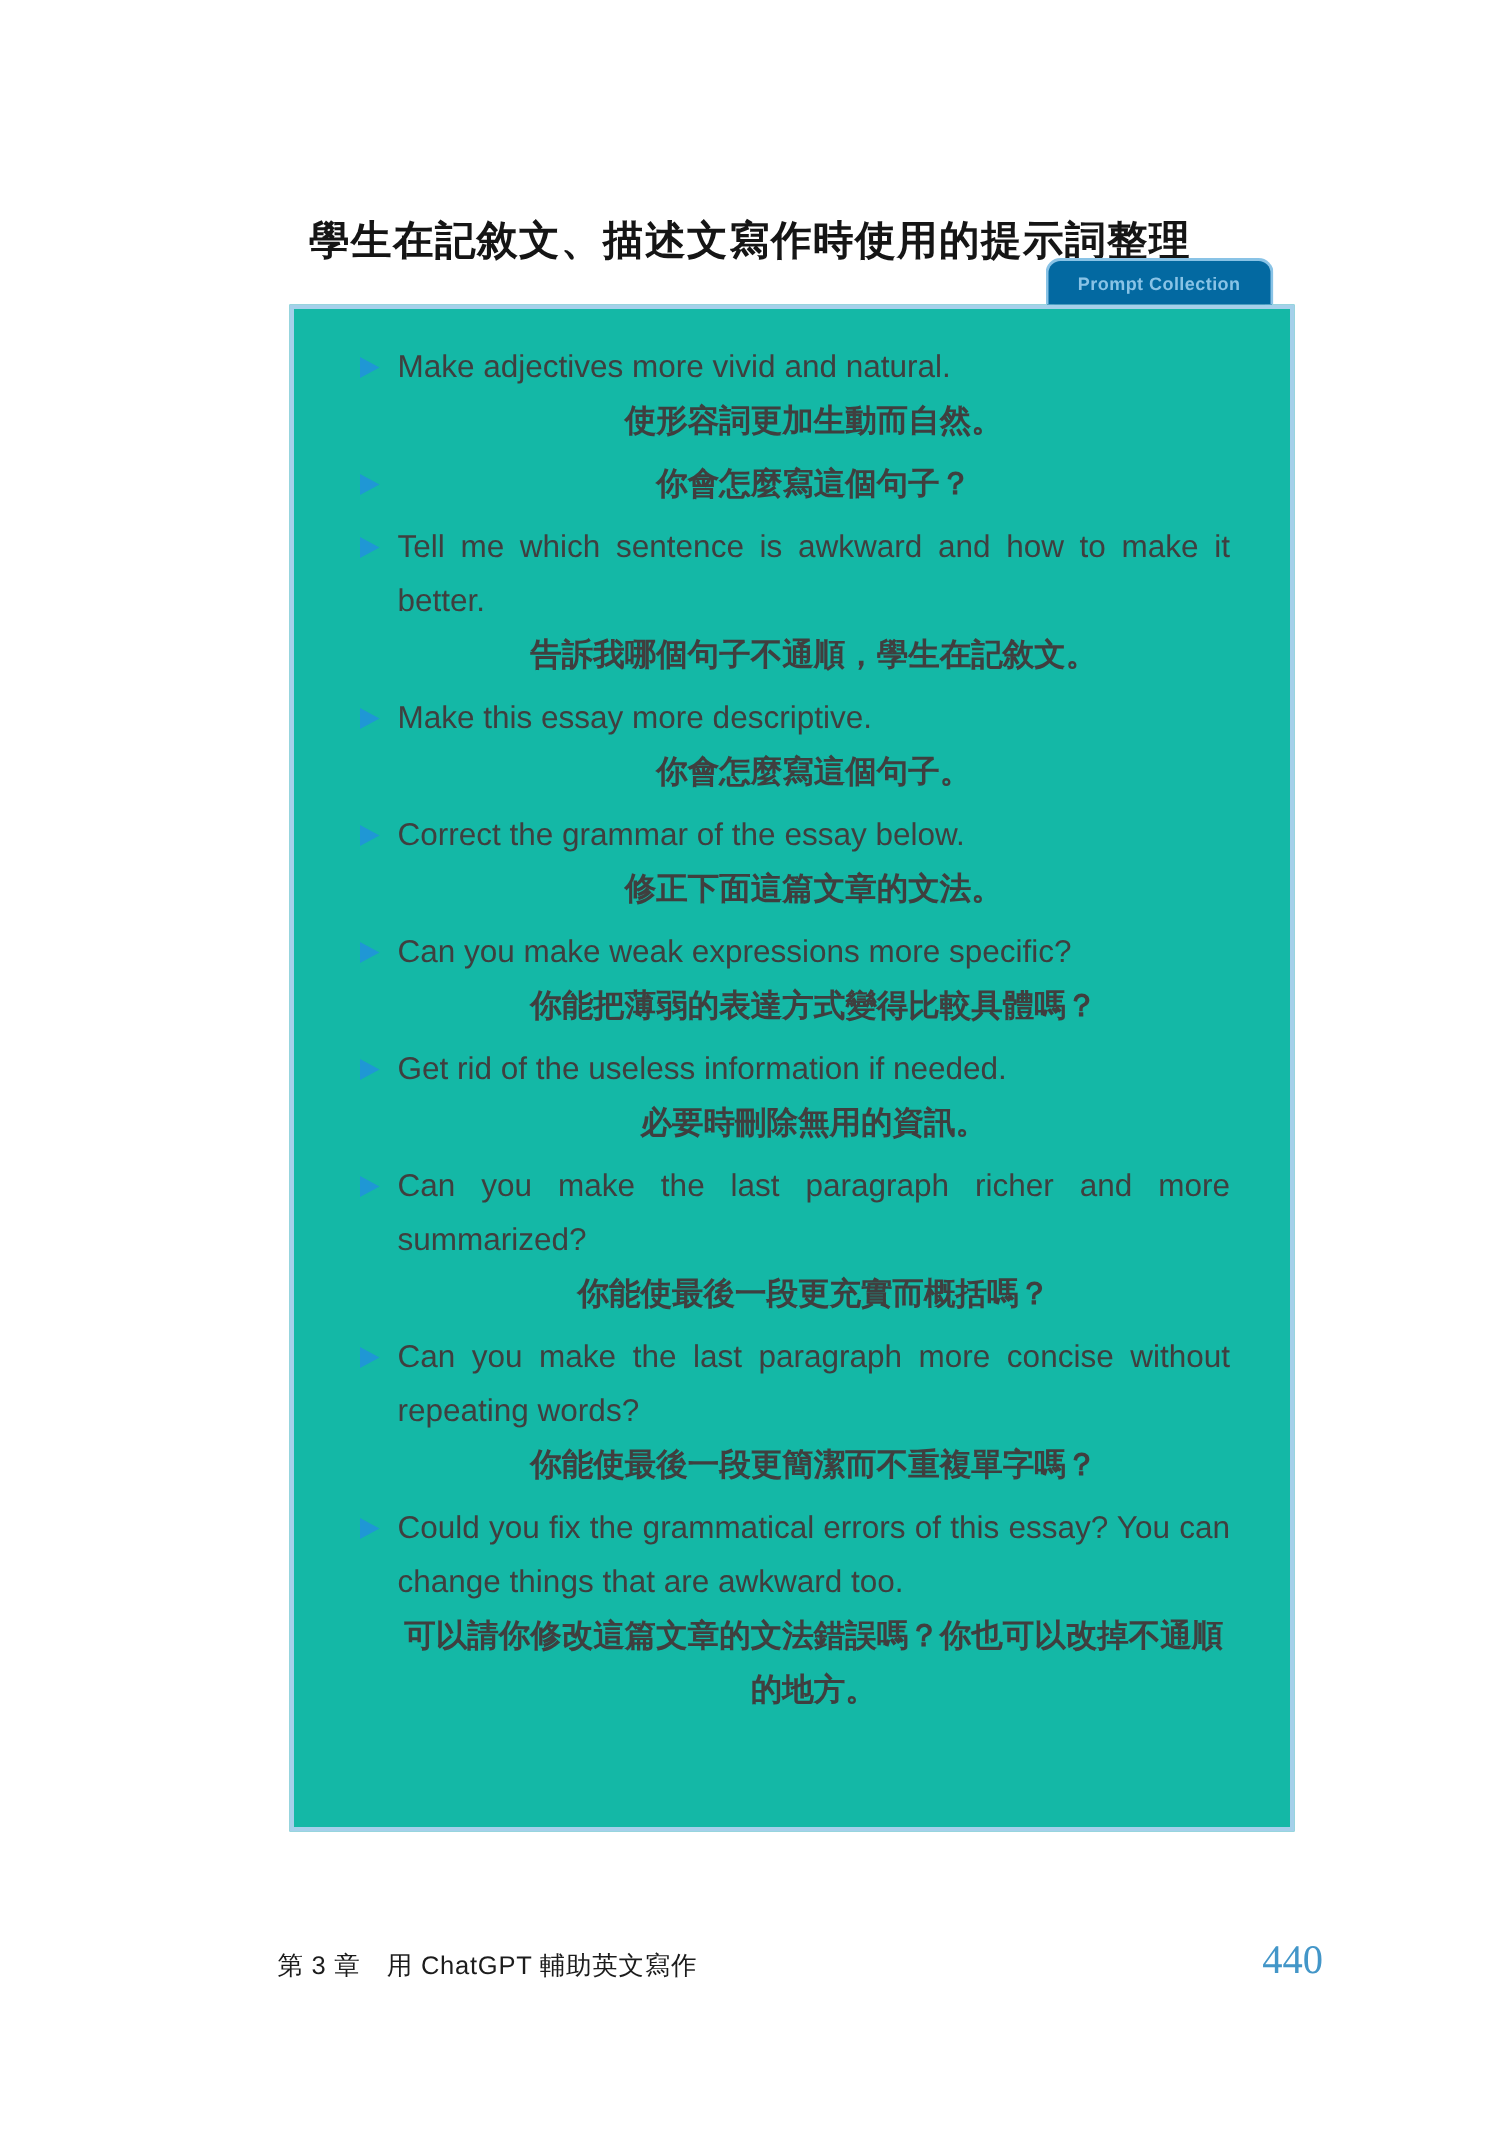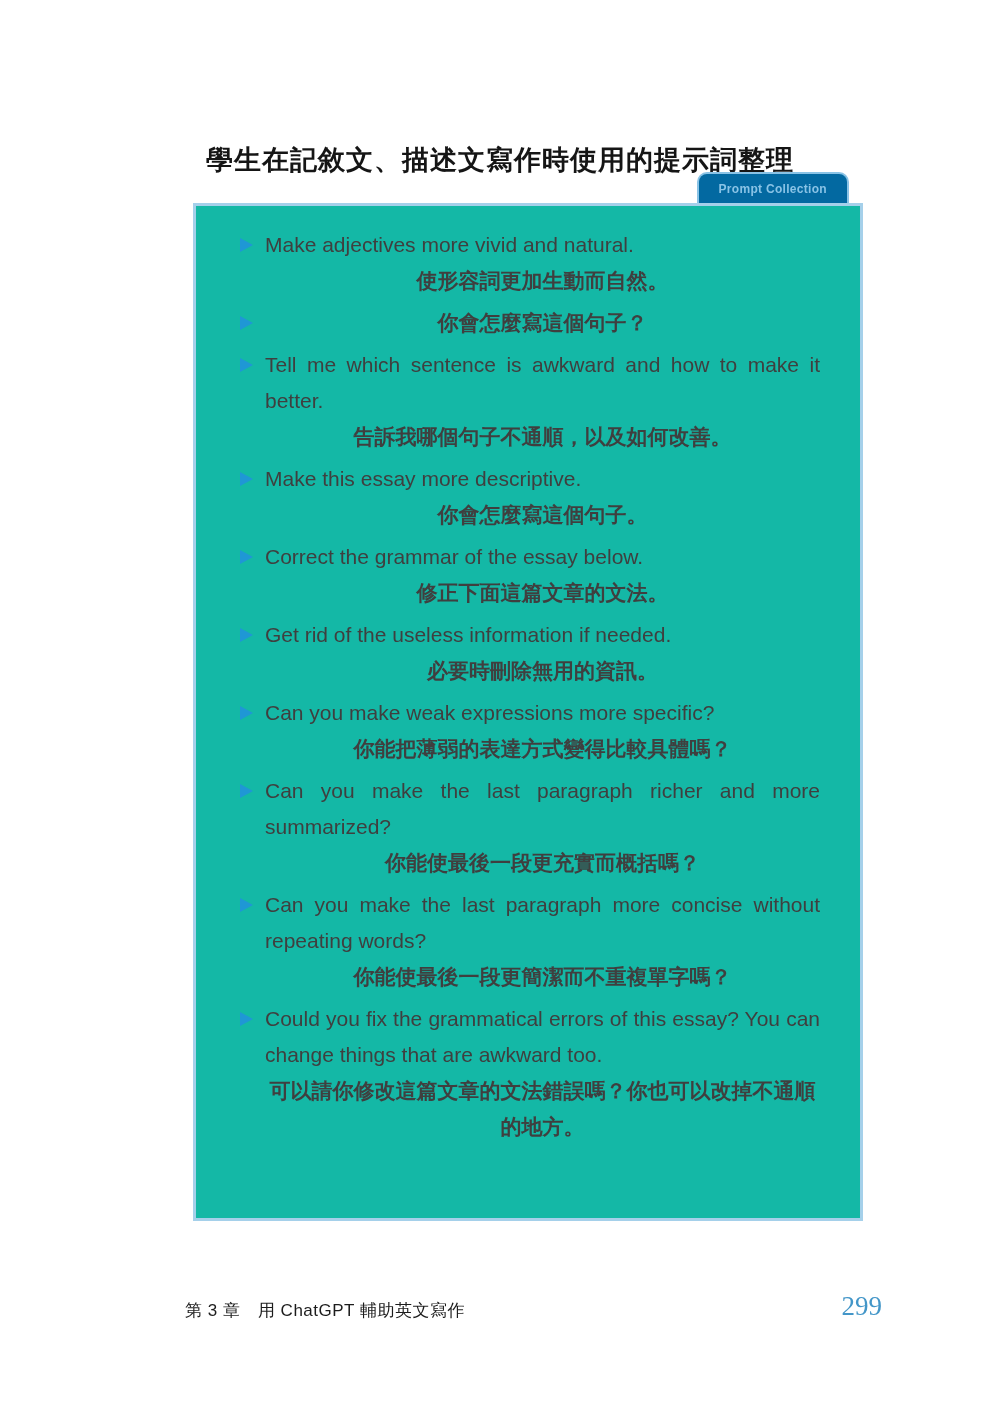--- a/index.html
+++ b/index.html
@@ -125,41 +125,41 @@
         <div class="en">Make adjectives more vivid and natural.</div>
         <div class="zh">使形容詞更加生動而自然。</div>
       </li>
       <li class="prompt-item">
         <span class="bullet"></span>
         <div class="zh">你會怎麼寫這個句子？</div>
       </li>
       <li class="prompt-item">
         <span class="bullet"></span>
         <div class="en">Tell me which sentence is awkward and how to make it better.</div>
-        <div class="zh">告訴我哪個句子不通順，以及如何改善。</div>
+        <div class="zh">告訴我哪個句子不通順，學生在記敘文。</div>
       </li>
       <li class="prompt-item">
         <span class="bullet"></span>
         <div class="en">Make this essay more descriptive.</div>
         <div class="zh">你會怎麼寫這個句子。</div>
       </li>
       <li class="prompt-item">
         <span class="bullet"></span>
         <div class="en">Correct the grammar of the essay below.</div>
         <div class="zh">修正下面這篇文章的文法。</div>
       </li>
       <li class="prompt-item">
         <span class="bullet"></span>
-        <div class="en">Get rid of the useless information if needed.</div>
-        <div class="zh">必要時刪除無用的資訊。</div>
+        <div class="en">Can you make weak expressions more specific?</div>
+        <div class="zh">你能把薄弱的表達方式變得比較具體嗎？</div>
       </li>
       <li class="prompt-item">
         <span class="bullet"></span>
-        <div class="en">Can you make weak expressions more specific?</div>
-        <div class="zh">你能把薄弱的表達方式變得比較具體嗎？</div>
+        <div class="en">Get rid of the useless information if needed.</div>
+        <div class="zh">必要時刪除無用的資訊。</div>
       </li>
       <li class="prompt-item">
         <span class="bullet"></span>
         <div class="en">Can you make the last paragraph richer and more summarized?</div>
         <div class="zh">你能使最後一段更充實而概括嗎？</div>
       </li>
       <li class="prompt-item">
         <span class="bullet"></span>
         <div class="en">Can you make the last paragraph more concise without repeating words?</div>
         <div class="zh">你能使最後一段更簡潔而不重複單字嗎？</div>
@@ -168,14 +168,14 @@
         <span class="bullet"></span>
         <div class="en">Could you fix the grammatical errors of this essay? You can change things that are awkward too.</div>
         <div class="zh">可以請你修改這篇文章的文法錯誤嗎？你也可以改掉不通順的地方。</div>
       </li>
     </ul>
   </div>
 </div>
 
 <div class="footer">
   <span class="chapter">第 3 章　用 ChatGPT 輔助英文寫作</span>
-  <span class="page-number">299</span>
+  <span class="page-number">440</span>
 </div>
 
 </body></html>

